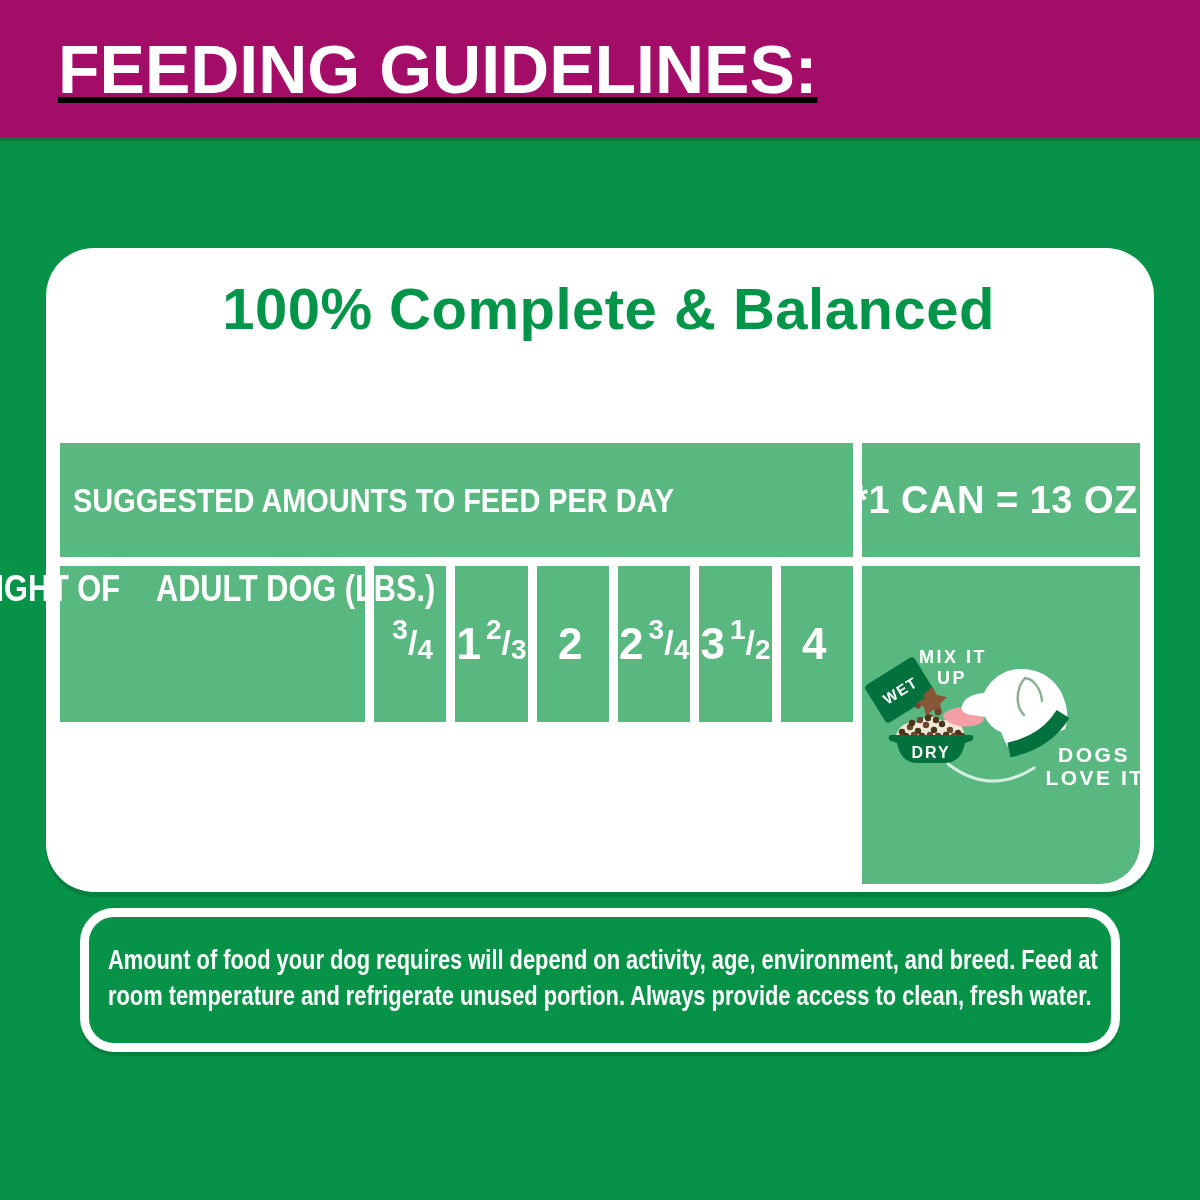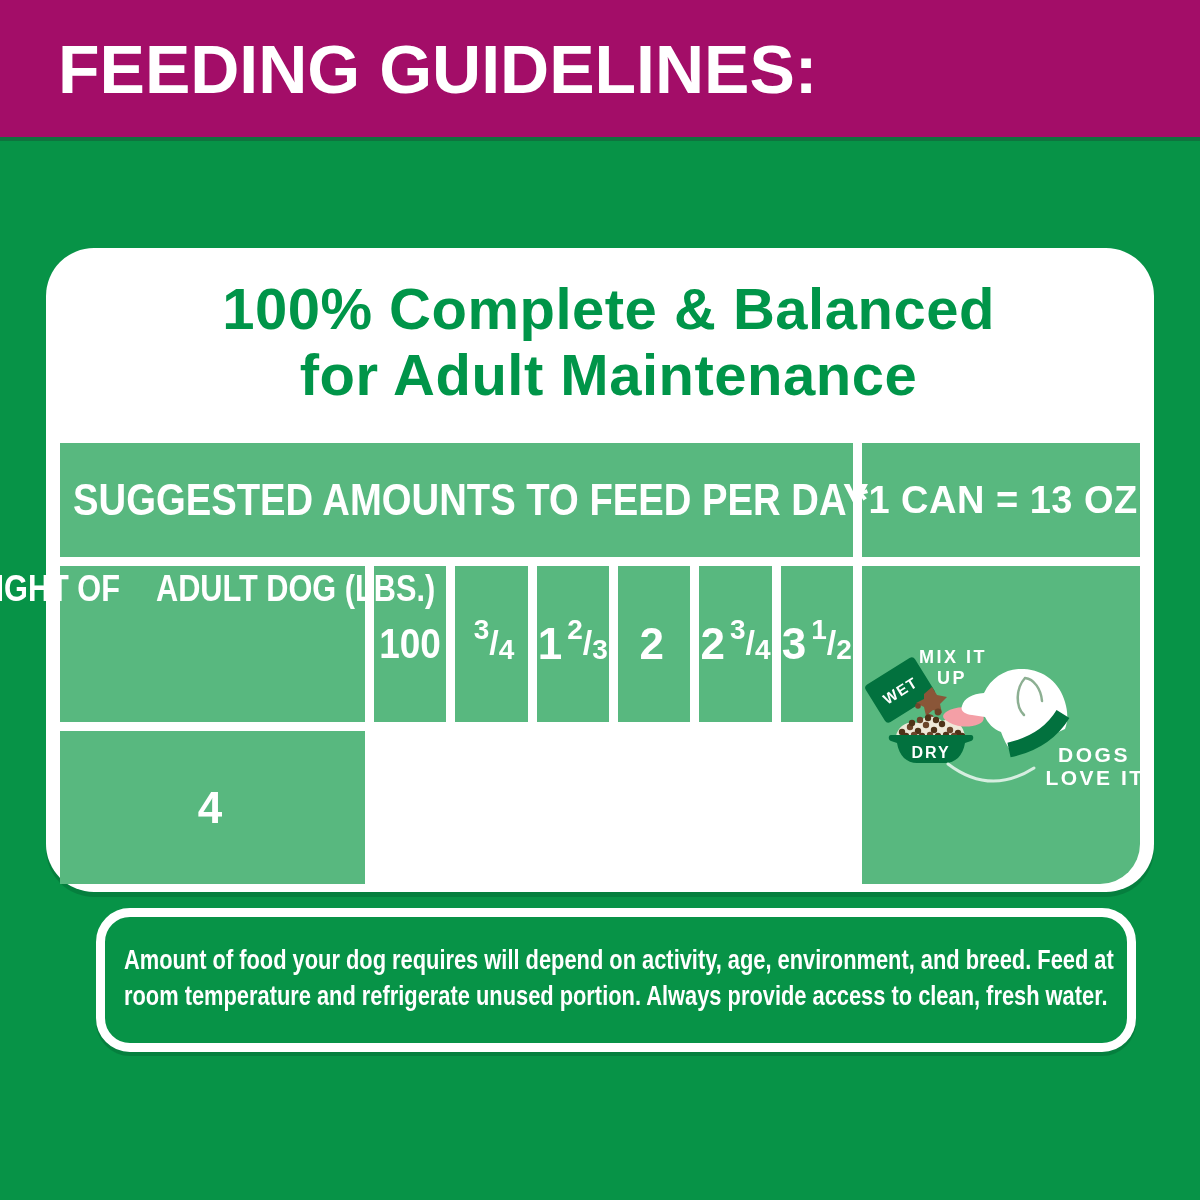--- a/index.html
+++ b/index.html
@@ -7,20 +7,21 @@
     width:1200px;height:1200px;position:relative;overflow:hidden;
     background:#079347;
     font-family:"Liberation Sans", sans-serif;
     -webkit-font-smoothing:antialiased;
   }
   
   .banner{
     position:absolute;left:0;top:0;width:1200px;height:137px;
     background:#A30D68;display:flex;align-items:center;
     box-shadow:0 4px 0 rgba(40,20,35,.25);
+    text-decoration:underline;
   }
   .banner-title{
     padding-left:58px;color:#fff;font-weight:700;font-size:68px;
     letter-spacing:0;white-space:nowrap;
   }
   
   .card{
     position:absolute;left:46px;top:248px;width:1108px;height:644px;
     background:#ffffff;border-radius:48px;
     box-shadow:0 5px 0 rgba(0,60,30,.22);
@@ -34,70 +35,66 @@
     position:absolute;left:14px;top:195px;width:1080px;height:441px;
     display:grid;gap:9px;
     grid-template-columns:305px repeat(6,1fr) 278px;
     grid-template-rows:114px 156px 153px;
   }
   .cell{
     background:#58B87F;color:#fff;display:flex;
     align-items:center;justify-content:center;font-weight:700;
   }
   .squeeze{display:inline-block;transform:scaleX(.85);transform-origin:left center;white-space:nowrap;}
-  .c-header-left{grid-column:1/8;justify-content:flex-start;padding-left:13px;font-size:45px;}
+  .c-header-left{grid-column:1/8;justify-content:flex-start;padding-left:13px;font-size:34px;}
   .c-header-right{grid-column:8/9;font-size:38px;letter-spacing:.5px;white-space:nowrap;}
   .c-label{flex-direction:row;align-items:flex-start;justify-content:center;padding-left:13px;font-size:37px;line-height:46px;}
   .c-label .squeeze{transform:scaleX(.83);}
   .c-cans{border-radius:0 0 0 40px;}
   .c-num span{display:inline-block;transform:scaleX(.88);font-size:42px;}
   .c-frac{font-size:44px;white-space:nowrap;}
   .fn{font-size:28px;position:relative;top:-14px;margin-left:5px;}
   .fs{font-size:34px;position:relative;top:-2px;}
   .fd{font-size:28px;position:relative;top:6px;}
   .c-illus{grid-column:8/9;grid-row:2/4;border-radius:0 0 40px 0;padding:14px;position:relative;}
   .c-illus svg{position:absolute;left:0;top:0;}
   
   .note{
-    position:absolute;left:96px;top:908px;width:1040px;height:144px;
+    position:absolute;left:80px;top:908px;width:1040px;height:144px;
     box-sizing:border-box;border:9px solid #fff;border-radius:34px;
     background:#079347;box-shadow:0 4px 0 rgba(0,60,30,.22);
   }
   .note-text{padding:25px 0 0 19px;color:#fff;font-weight:700;font-size:28px;line-height:36px;}
   .note-line{display:block;transform:scaleX(.78);transform-origin:left center;white-space:nowrap;}
   
   .svg-label{font-family:"Liberation Sans",sans-serif;font-weight:700;fill:#fff;}
 </style>
 </head>
 <body>
 
 <div class="banner">
   <span class="banner-title">FEEDING GUIDELINES:</span>
 </div>
 
 <div class="card">
   <div class="card-title">
     <div>100% Complete &amp; Balanced</div>
-    <div>for Adult Maintenance</div>
   </div>
 
   <div class="tbl">
 
     <div class="cell c-header-left">
       <span class="squeeze">SUGGESTED AMOUNTS TO FEED PER DAY</span>
     </div>
     <div class="cell c-header-right">*1 CAN = 13 OZ.</div>
 
     <div class="cell c-label">
       <span class="squeeze">WEIGHT OF</span>
       <span class="squeeze">ADULT DOG (LBS.)</span>
     </div>
-    <div class="cell c-num">
-        <span>100</span>
-      </div>
 
     <div class="cell c-illus">
       <svg width="278" height="318" viewBox="0 0 278 318">
 
         <text class="svg-label" x="91" y="97" font-size="18" letter-spacing="2.5" text-anchor="middle">MIX IT</text>
         <text class="svg-label" x="90" y="118" font-size="18" letter-spacing="2.5" text-anchor="middle">UP</text>
 
         <g transform="translate(38,124) rotate(-32)">
           <rect x="-29" y="-22" width="58" height="44" rx="4" fill="#02713E"></rect>
           <text class="svg-label" x="0" y="6" font-size="15" letter-spacing="1.5" text-anchor="middle">WET</text>

